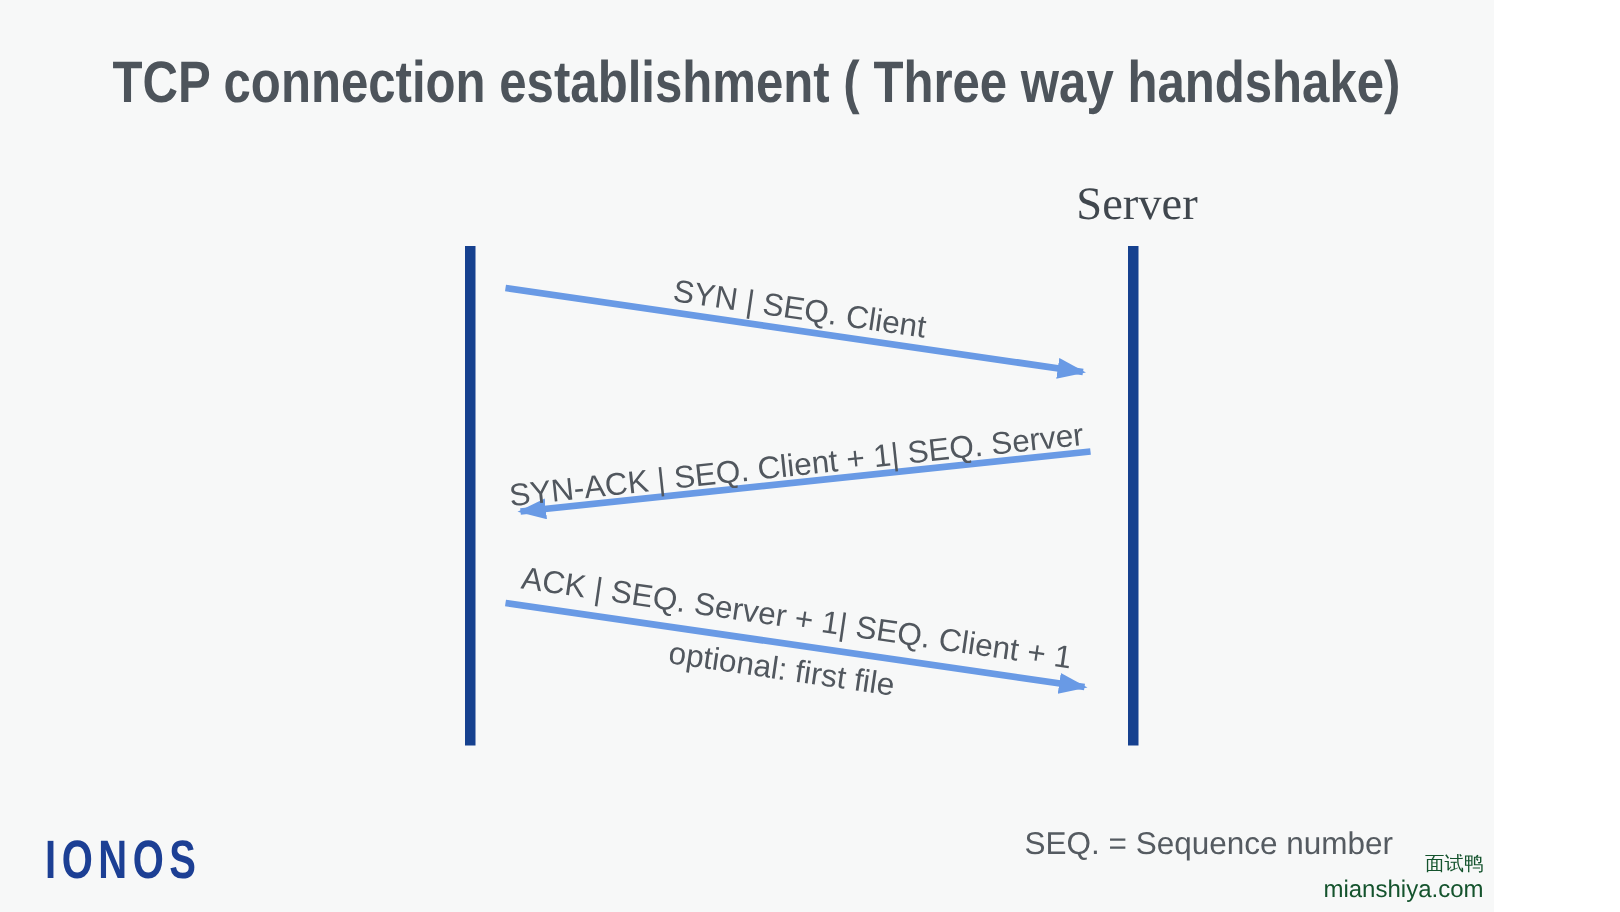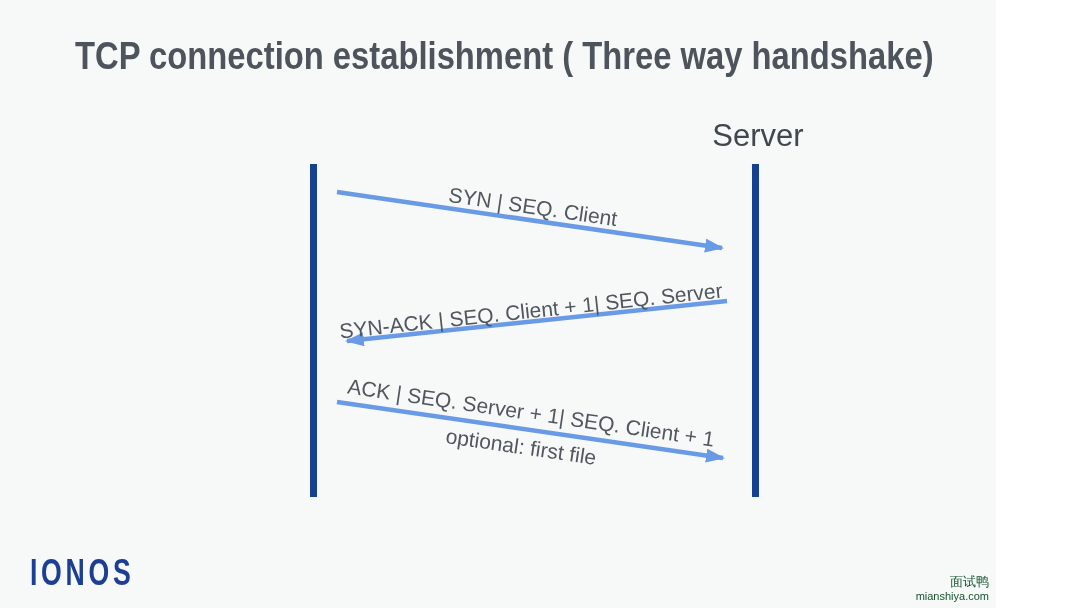--- a/index.html
+++ b/index.html
@@ -25,21 +25,21 @@
   }
   .actor-label {
     position: absolute;
     top: 118px;
     font-size: 31px;
     color: #40474e;
     transform: translateX(-50%);
     white-space: nowrap;
   }
   .actor-label.client { left: 313px; }
-  .actor-label.server { left: 758px; }
+  .actor-label.server { left: 758px; font-family: Liberation Serif, serif; }
   .lifeline {
     position: absolute;
     top: 164px;
     width: 7px;
     height: 333px;
     background: #16418f;
   }
   .lifeline.client { left: 310px; }
   .lifeline.server { left: 752px; }
   svg.arrows {
@@ -80,21 +80,21 @@
   }
   .watermark {
     position: absolute;
     right: 7px;
     bottom: 4px;
     text-align: right;
     color: #14532d;
     line-height: 1.25;
   }
   .watermark .wm1 { font-size: 13px; }
-  .watermark .wm2 { font-size: 11px; }
+  .watermark .wm2 { font-size: 16px; }
 </style>
 </head>
 <body>
 
 <div class="canvas">
 
   <div class="title">TCP connection establishment ( Three way handshake)</div>
 
   <div class="actor-label server">Server</div>
 
@@ -111,19 +111,20 @@
     <line x1="727" y1="301" x2="347" y2="341" stroke="#699ae5" stroke-width="4.5" marker-end="url(#head)"></line>
     <line x1="337" y1="402" x2="723" y2="458" stroke="#699ae5" stroke-width="4.5" marker-end="url(#head)"></line>
   </svg>
 
   <div class="msg-label m1">SYN | SEQ. Client</div>
   <div class="msg-label m2">SYN-ACK | SEQ. Client + 1| SEQ. Server</div>
   <div class="msg-label m3">ACK | SEQ. Server + 1| SEQ. Client + 1</div>
   <div class="msg-label m3b">optional: first file</div>
 
   <div class="logo">IONOS</div>
+  <div class="legend">SEQ. = Sequence number</div>
 
   <div class="watermark">
     <div class="wm1">面试鸭</div>
     <div class="wm2">mianshiya.com</div>
   </div>
 
 </div>
 
 </body></html>

